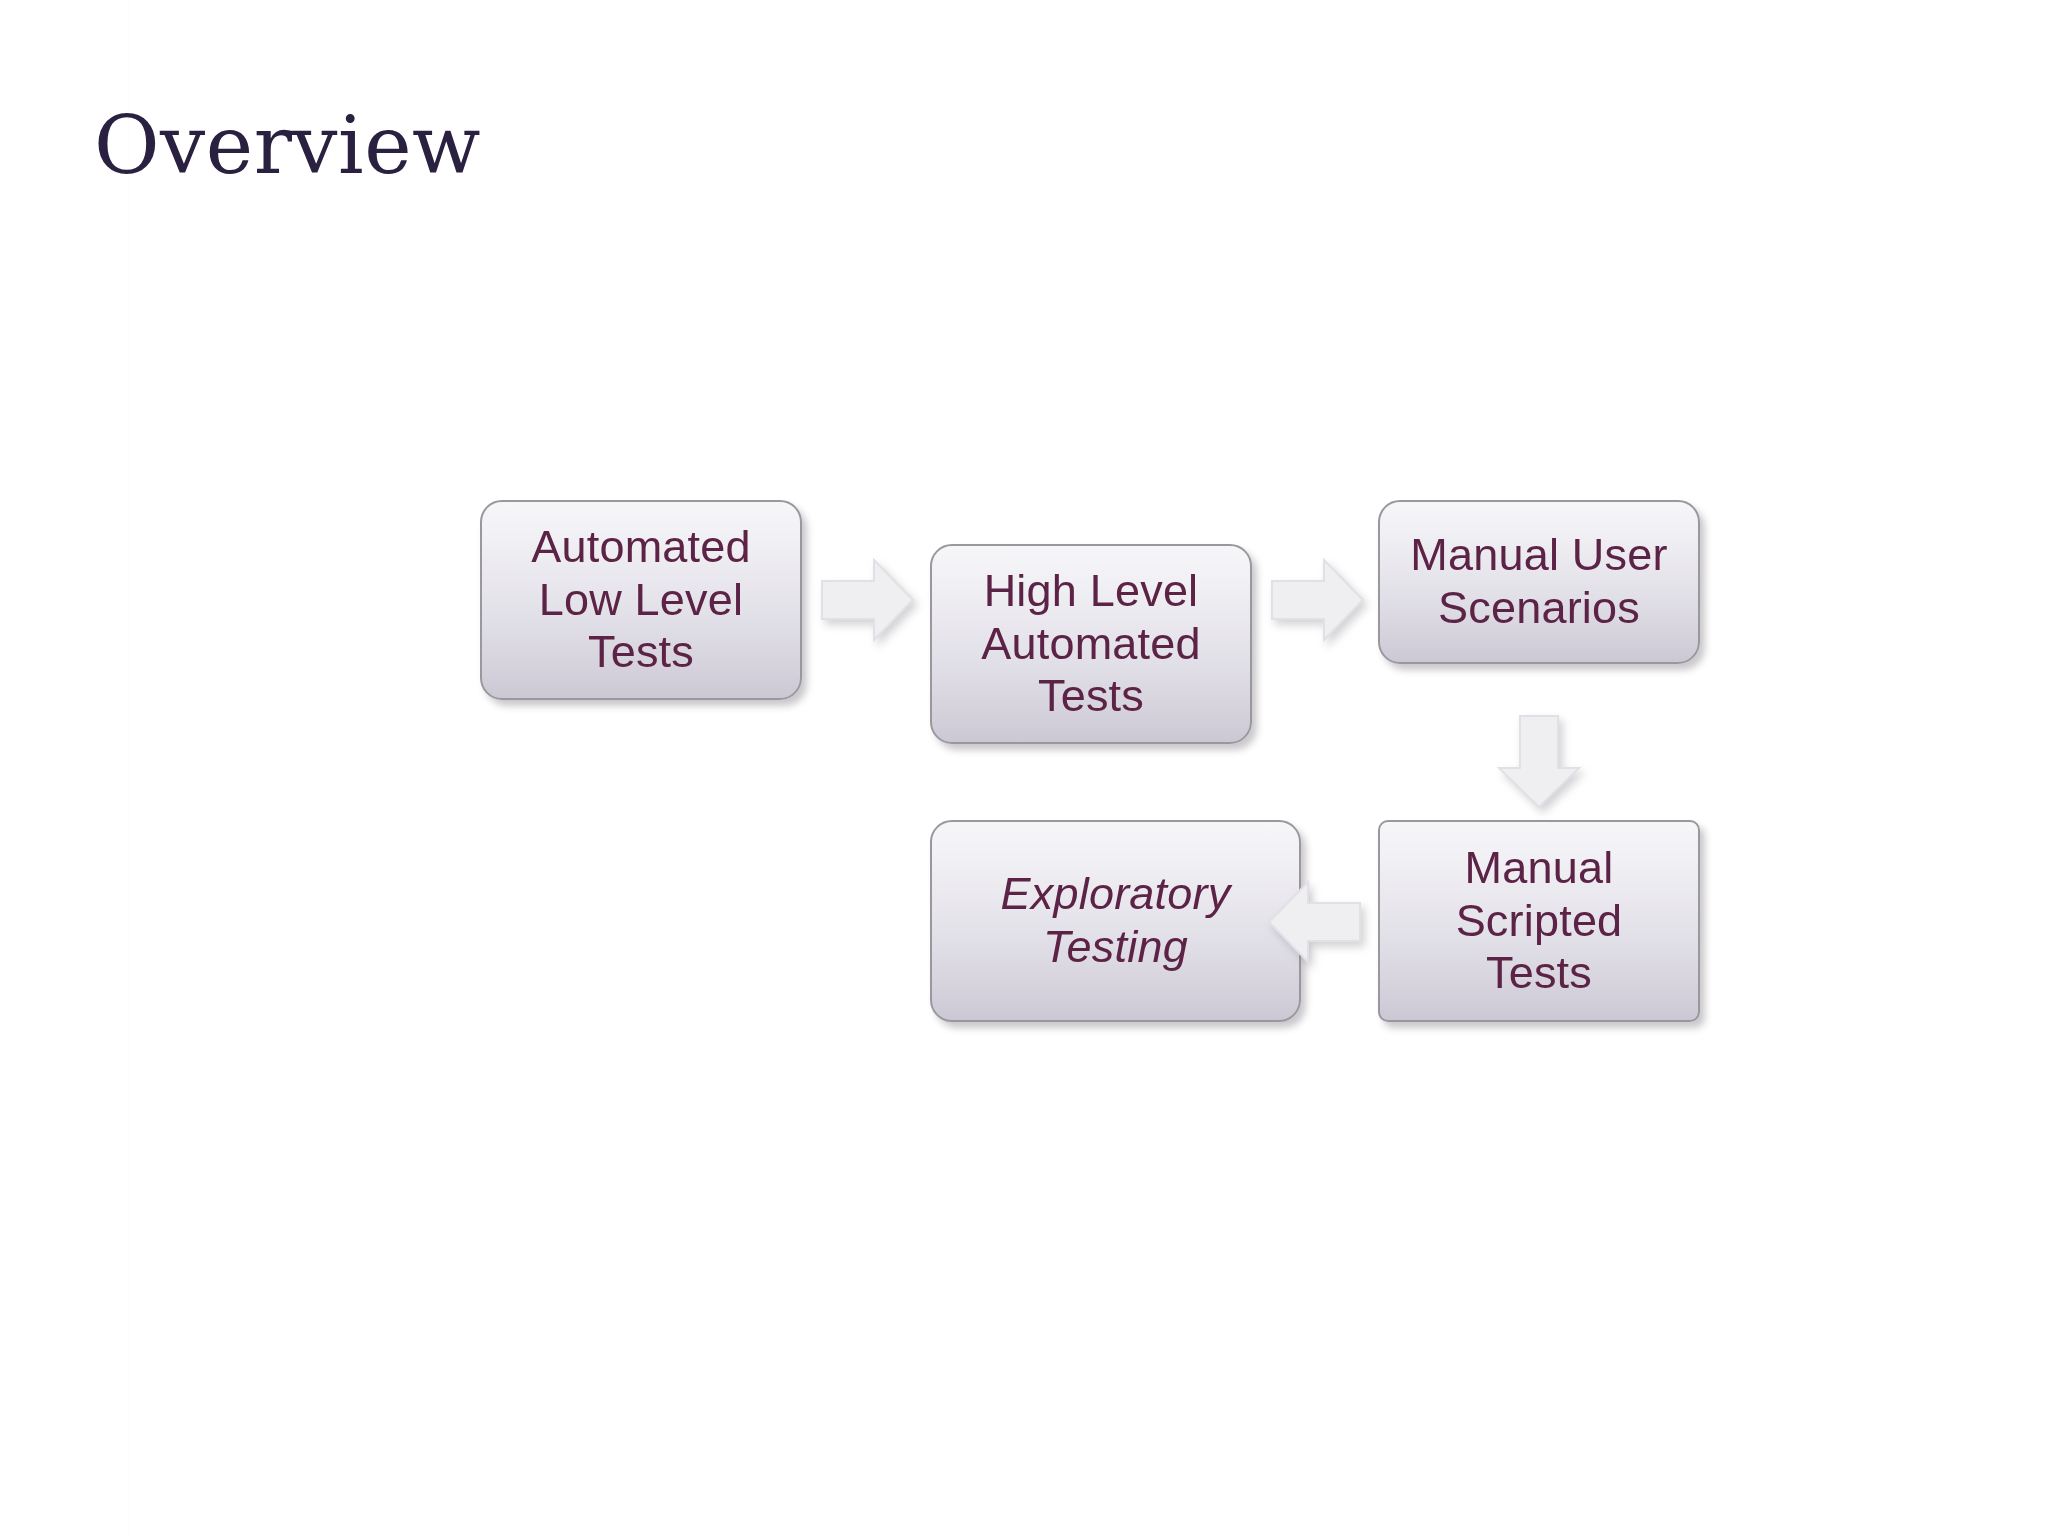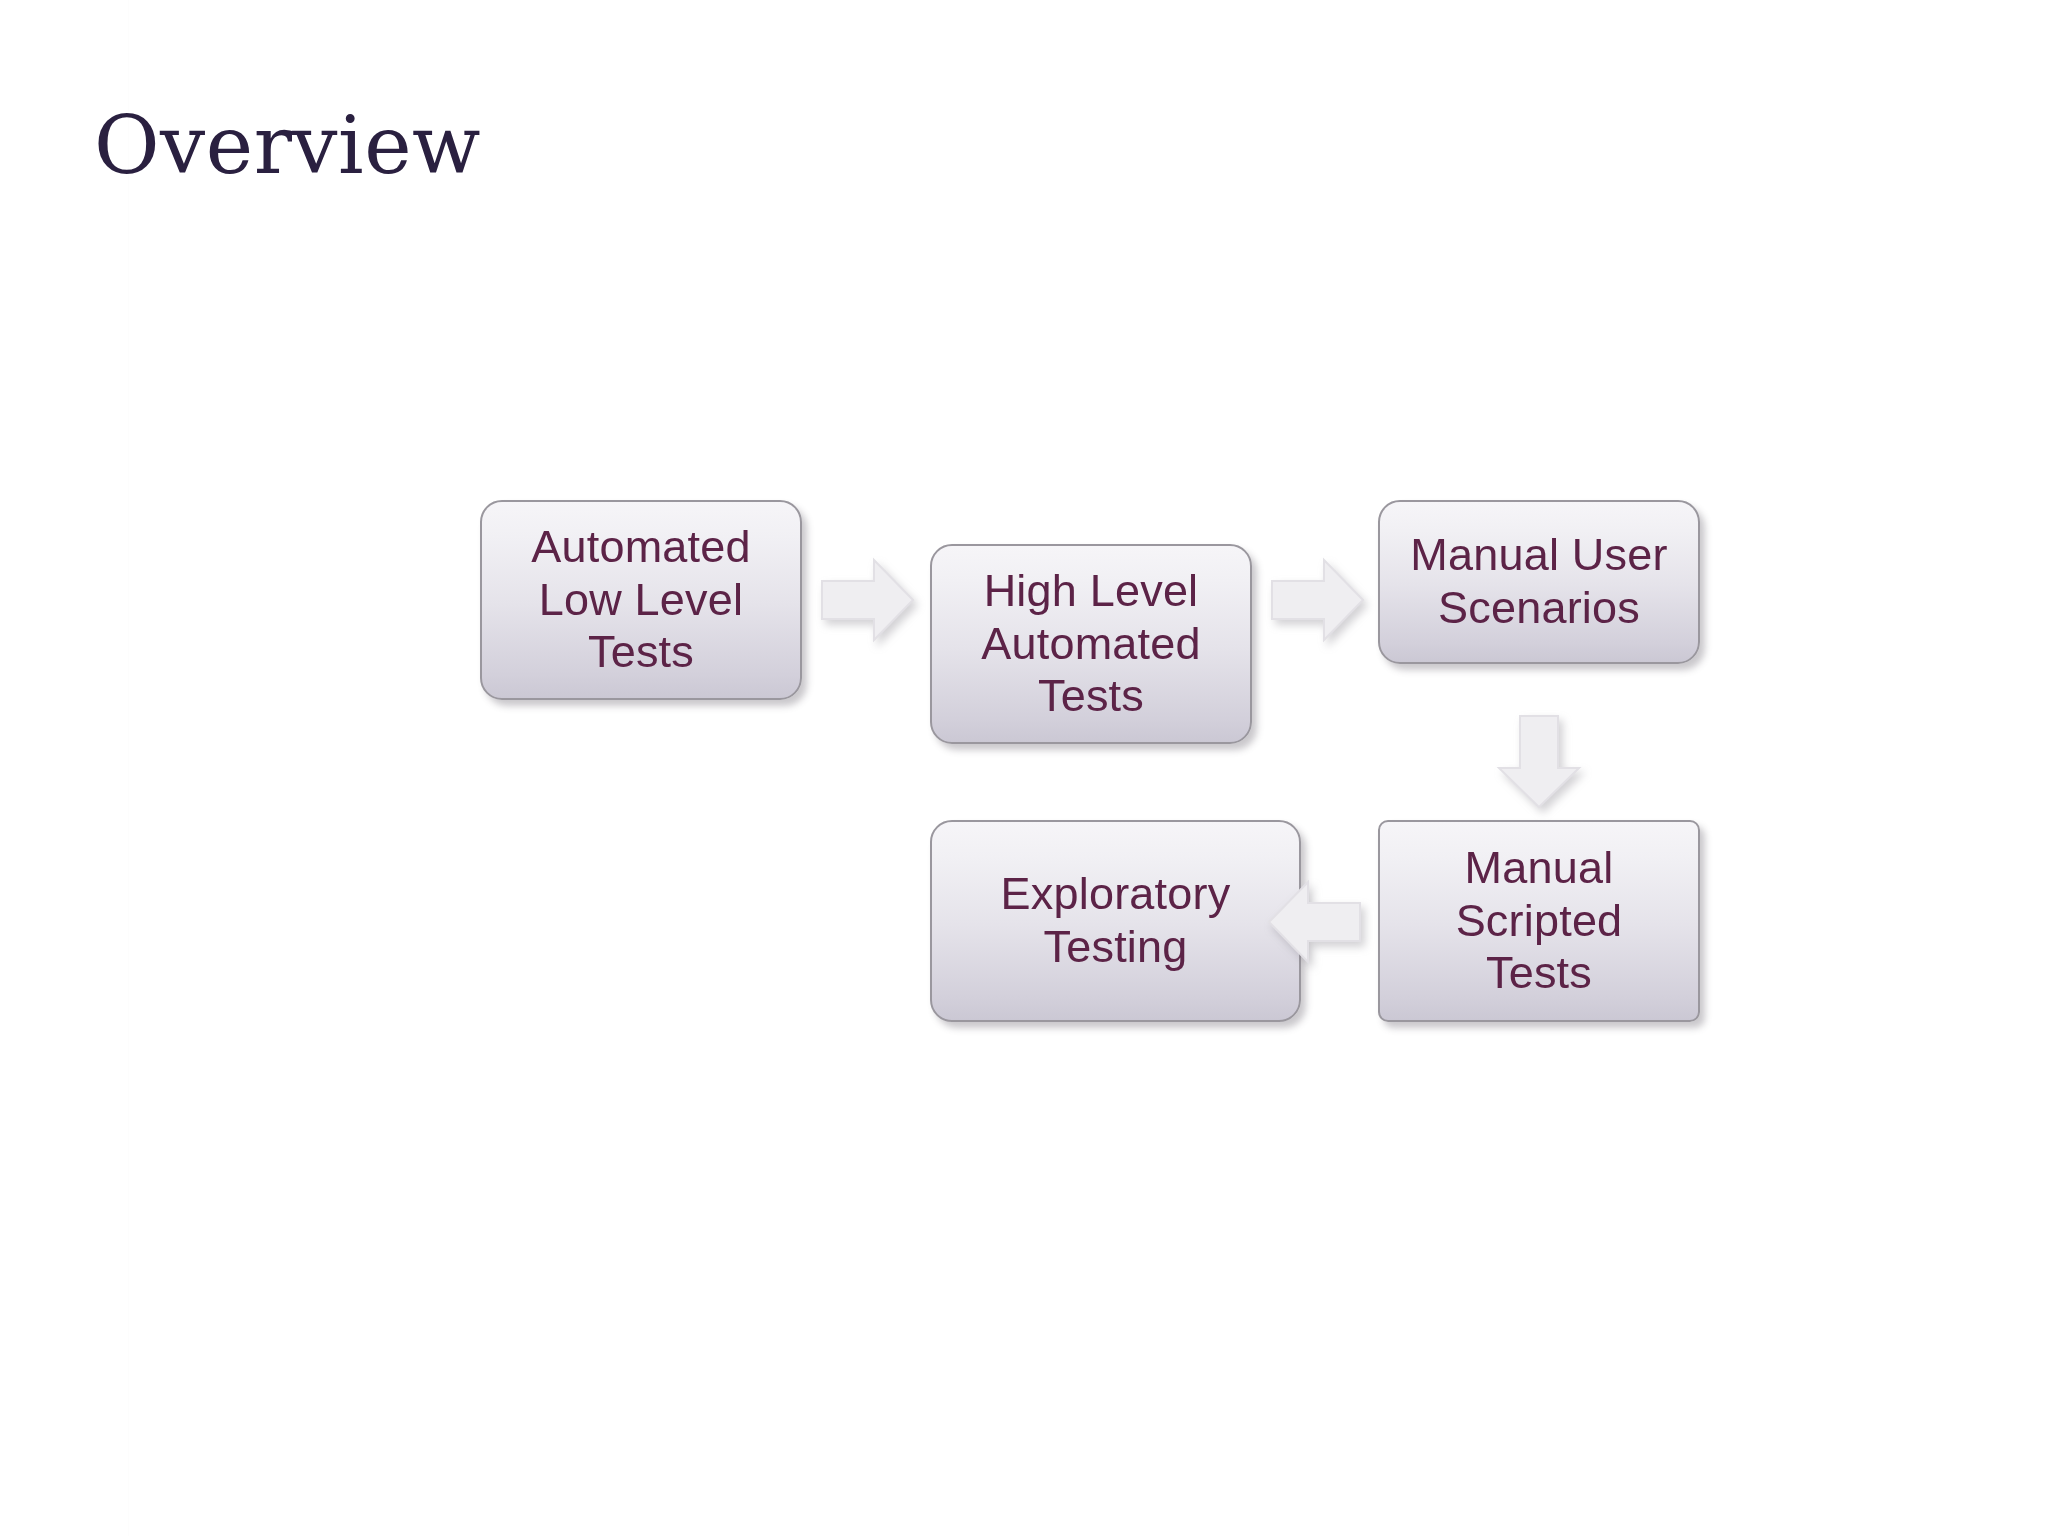--- a/index.html
+++ b/index.html
@@ -69,21 +69,21 @@
     color: #5c2347;
     letter-spacing: 0.2px;
     padding: 0 10px;
     white-space: pre-line;
   }
 
   #box-auto-low   { left: 480px;  top: 500px;  width: 322px; height: 200px; }
   #box-high-auto  { left: 930px;  top: 500px;  width: 322px; height: 200px; margin-top: 44px; }
   #box-manual-usr { left: 1378px; top: 500px;  width: 322px; height: 164px; }
   #box-manual-scr { left: 1378px; top: 820px;  width: 322px; height: 202px; border-radius: 10px; }
-  #box-explore    { left: 930px;  top: 820px;  width: 371px; height: 202px; }
+  #box-explore    { left: 930px;  top: 820px;  width: 371px; height: 202px; font-style: italic; }
 
   
   .flow-arrow {
     position: absolute;
     filter: drop-shadow(4px 5px 4px rgba(110, 105, 115, 0.30));
   }
   #arrow-1 { left: 818px;  top: 553px;  width: 98px;  height: 94px; }
   #arrow-2 { left: 1268px; top: 553px;  width: 98px;  height: 94px; }
   #arrow-3 { left: 1492px; top: 712px;  width: 94px;  height: 98px; }
   #arrow-4 { left: 1266px; top: 875px;  width: 98px;  height: 94px; }

